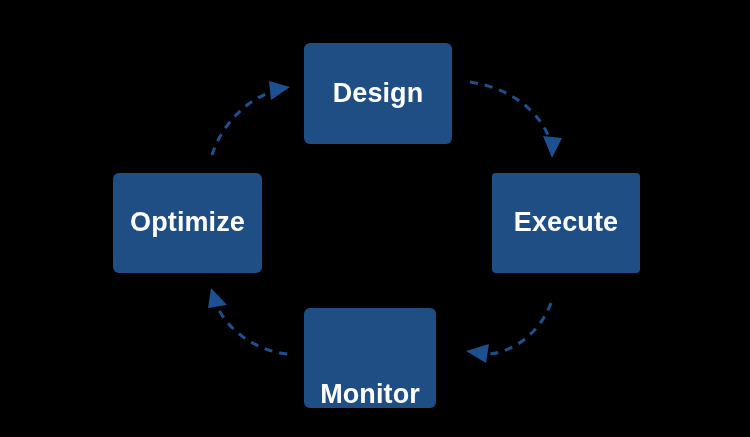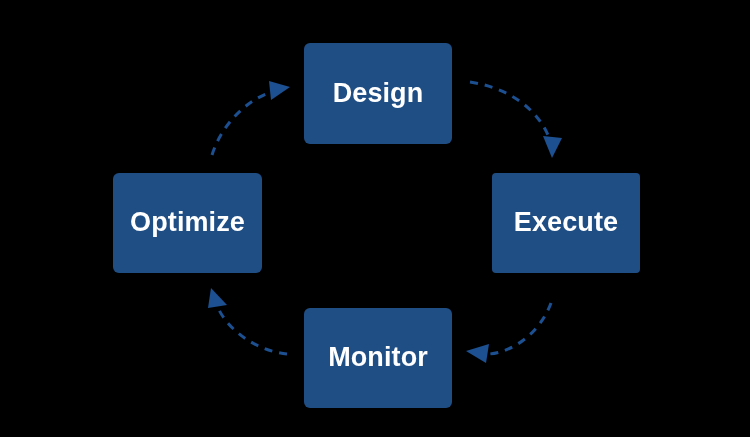--- a/index.html
+++ b/index.html
@@ -40,21 +40,21 @@
     letter-spacing: 0.1px;
     line-height: 1;
     white-space: nowrap;
   }
   .node-label {
     display: block;
     margin-top: -1px;
   }
   #node-design   { left: 304px; top: 43px;  width: 148px; height: 101px; }
   #node-execute  { left: 492px; top: 173px; width: 148px; height: 100px; }
-  #node-monitor  { left: 304px; top: 308px; width: 148px; height: 100px; }
+  #node-monitor  { left: 304px; top: 308px; width: 132px; height: 100px; align-items: flex-end; }
   #node-optimize { left: 113px; top: 173px; width: 149px; height: 100px; }
 </style>
 </head>
 <body style="background: rgb(0, 0, 0);">
 
 <div id="diagram" style="background: rgb(0, 0, 0);">
 
   <svg id="arrow-layer" viewBox="0 0 750 437" width="750" height="437">
 
     <g>

